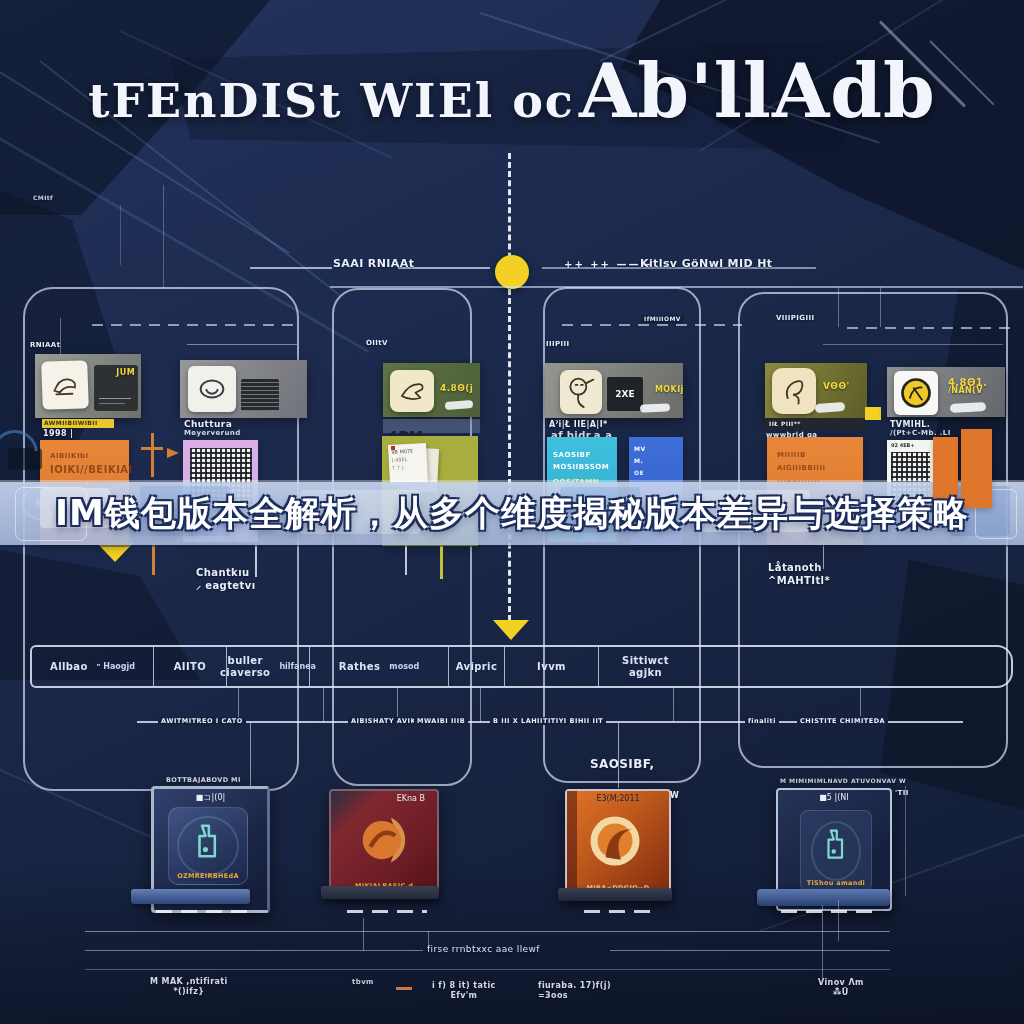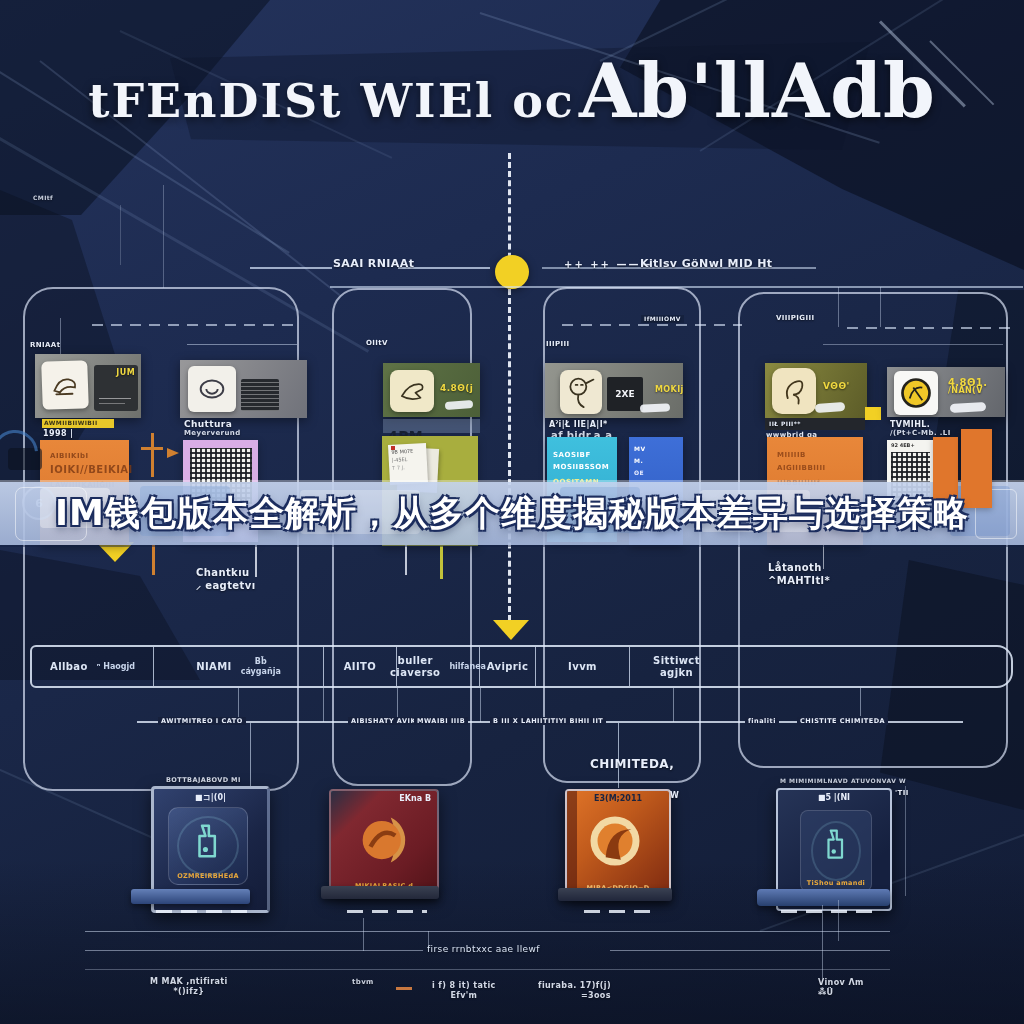--- a/index.html
+++ b/index.html
@@ -25,21 +25,21 @@
   .title .p1{font-size:46px;letter-spacing:2px}
   .title .p2{font-size:74px;letter-spacing:1px}
   #banner{position:absolute;left:0;top:482px;width:1024px;height:63px;z-index:20;
     background:linear-gradient(180deg,rgba(198,212,238,.93),rgba(168,186,221,.9));
     box-shadow:0 -2px 0 rgba(255,255,255,.35),0 2px 0 rgba(18,32,66,.45)}
   #banner-text{position:absolute;left:0;top:482px;width:1024px;height:63px;z-index:22;
     display:flex;align-items:center;justify-content:center;font-size:35px;font-weight:900;letter-spacing:1px;color:#fff;
     text-shadow:2px 2px 0 #1c2d5e,-2px 2px 0 #1c2d5e,2px -2px 0 #1c2d5e,-2px -2px 0 #1c2d5e,0 4px 8px rgba(8,18,48,.5)}
   .bfrag{position:absolute;border-radius:4px}
   .dev{position:absolute;border-radius:4px;box-shadow:0 6px 16px rgba(0,0,0,.55)}
-  .dev-tab{position:absolute;top:3px;left:0;right:0;text-align:center;font-size:8px;font-weight:bold;white-space:nowrap}
+  .dev-tab{position:absolute;top:3px;left:0;right:0;text-align:center;font-size:8px;font-weight:normal;white-space:nowrap}
   .dev-cap{position:absolute;bottom:4px;left:0;right:0;text-align:center;font-size:6.5px;color:#e8a83c;font-weight:bold;letter-spacing:.3px;white-space:nowrap}
   .base{position:absolute;border-radius:3px;box-shadow:0 3px 6px rgba(0,0,0,.45)}
   .dashrow{position:absolute;height:3px;background:repeating-linear-gradient(90deg,rgba(236,242,252,.85) 0 16px,transparent 16px 25px)}
   #vtable{position:absolute;left:30px;top:645px;width:983px;height:43px;display:flex;box-sizing:border-box;
     border:2px solid rgba(226,236,252,.85);border-radius:6px 16px 16px 6px}
   .cell{box-sizing:border-box;border-right:1.5px solid rgba(216,228,248,.75);display:flex;align-items:center;justify-content:center;gap:9px;padding:2px}
   .cell:last-child{border-right:none}
   .cell .a{font-size:10px;font-weight:bold;color:#dde6f5;white-space:pre-line;text-align:center;line-height:1.2;letter-spacing:.4px}
   .cell .b{font-size:8px;font-weight:bold;color:#c9d6ec;white-space:pre-line;text-align:center;line-height:1.2}
   .tl-lbl{position:absolute;top:717px;font-size:6.5px;font-weight:bold;color:#e9effb;background:#16203c;padding:0 3px;letter-spacing:.5px;white-space:nowrap;z-index:3}
@@ -267,32 +267,31 @@
   <div class="lbl" style="left:196px;top:566px;font-size:10px">Chantkıu
 ⸝ eagtetvı</div>
   <div class="lbl" style="left:768px;top:561px;font-size:10px">Låtanoth
 ^MAHTItl*</div>
 
   <div id="vtable">
     <div class="cell" style="width:122px">
         <span class="a">Allbao</span>
         <span class="b">ⁿ Haogjd</span>
       </div>
-    <div class="cell" style="width:170px">
-        <span class="a">NIAMI</span>
-        <span class="b">Bb̌
-cáygañja</span>
-      </div>
     <div class="cell" style="width:73px">
         <span class="a">AIITO</span>
       </div>
     <div class="cell" style="width:83px">
         <span class="a">buller
 ciaverso</span>
         <span class="b">hilfanea</span>
+      </div>
+    <div class="cell" style="width:139px">
+        <span class="a">Rathes</span>
+        <span class="b">mosod</span>
       </div>
     <div class="cell" style="width:56px">
         <span class="a">Avipric</span>
       </div>
     <div class="cell" style="width:94px">
         <span class="a">Ivvm</span>
       </div>
     <div class="cell" style="width:93px">
         <span class="a">Sittiwct
 agjkn</span>
@@ -324,32 +323,32 @@
           <path d="M13 6 h8 v12 h7 v24 h-18 v-24 h7 z" stroke="#7fd8cf" stroke-width="3" fill="none" stroke-linejoin="round"></path>
           <circle cx="17" cy="34" r="3" fill="#7fd8cf"></circle>
         </svg>
       <div class="dev-cap">OZMREIRBHEdA</div>
     </div>
   </div>
   <div class="base" style="left:131px;top:889px;width:119px;height:15px;background:linear-gradient(180deg,#6480b8,#2c4478)"></div>
   <div class="dashrow" style="left:156px;top:910px;width:91px"></div>
 
   <div class="dev" style="left:329px;top:789px;width:106px;height:103px;border:2px solid rgba(150,160,180,.5);background:linear-gradient(135deg,#2a2f44 0%,#802830 25%,#6b1c24 70%,#511318 100%)">
-    <div class="dev-tab" style="text-align:right;padding-right:6px">EKna B</div>
+    <div class="dev-tab" style="text-align:right;padding-right:12px">EKna B</div>
     <svg width="54" height="54" viewBox="0 0 48 48" style="position:absolute;left:26px;top:22px">
         <path d="M30 4 a22 22 0 0 1 0 40 q8-20 0-40" fill="#f0b050" opacity=".8"></path>
         <circle cx="22" cy="24" r="17" fill="#d9782e"></circle>
         <path d="M12 30 q10-18 22-10" stroke="#8a3d12" stroke-width="4" fill="none"></path>
       </svg>
     <div class="dev-cap">MIKIALBASIC d</div>
   </div>
   <div class="base" style="left:321px;top:886px;width:118px;height:13px;background:linear-gradient(180deg,#3a4152,#23283a)"></div>
   <div class="dashrow" style="left:347px;top:910px;width:80px"></div>
 
-  <div class="lbl" style="left:590px;top:757px;font-size:12px">CHIMITEDA,</div>
+  <div class="lbl" style="left:590px;top:757px;font-size:12px">SAOSIBF,</div>
   <div class="dev" style="left:565px;top:789px;width:102px;height:105px;border:2px solid rgba(215,225,245,.8);background:linear-gradient(135deg,#e07428 0%,#c05a1c 40%,#7e2a10 100%)">
     <div style="position:absolute;left:0;top:0;width:10px;height:100%;background:rgba(60,10,10,.5)"></div>
     <div class="dev-tab" style="color:#1a2440;text-shadow:none">E3(M;2011</div>
     <svg width="56" height="56" viewBox="0 0 48 48" style="position:absolute;left:20px;top:22px">
         <circle cx="24" cy="24" r="21" fill="#f2d9a4"></circle>
         <circle cx="24" cy="24" r="15" fill="#e0802e"></circle>
         <path d="M16 38 q2-24 22-24 q-16 5-9 26 z" fill="#8a3a10"></path>
       </svg>
     <div class="dev-cap" style="color:#f6c070">MIRA&lt;DDGIO=D</div>
   </div>
@@ -381,19 +380,19 @@
   <div class="vline" style="left:363px;top:918px;width:1px;height:33px;background:rgba(205,218,240,.45)"></div>
   <div class="vline" style="left:428px;top:931px;width:1px;height:20px;background:rgba(205,218,240,.45)"></div>
   <div class="vline" style="left:822px;top:905px;width:1px;height:73px;background:rgba(205,218,240,.45)"></div>
   <div class="vline" style="left:838px;top:900px;width:1px;height:41px;background:rgba(205,218,240,.4)"></div>
   <div class="lbl" style="left:427px;top:944px;font-size:9px;font-weight:normal;color:#dce6f6">firse rrnbtxxc aae llewf</div>
   <div class="lbl" style="left:150px;top:977px;font-size:8px;text-align:center;opacity:.9">M MAK ,ntifirati
 *()ifz}</div>
   <div class="lbl" style="left:352px;top:978px;font-size:7px;opacity:.85">tbvm</div>
   <div class="lbl" style="left:432px;top:981px;font-size:8px;text-align:center;opacity:.9">i f) 8 it) tatic
 Efv'm</div>
-  <div class="lbl" style="left:538px;top:981px;font-size:8px;text-align:right;opacity:.9">fiuraba. 17)f(j)
+  <div class="lbl" style="left:538px;top:981px;font-size:8px;text-align:left;opacity:.9">fiuraba. 17)f(j)
 =3oos</div>
-  <div class="lbl" style="left:818px;top:978px;font-size:8px;text-align:left;opacity:.9">Vinov Λm
+  <div class="lbl" style="left:818px;top:978px;font-size:8px;text-align:center;opacity:.9">Vinov Λm
 ⁂Ü</div>
   <div style="position:absolute;left:396px;top:987px;width:16px;height:3px;background:#c87840"></div>
 
 </div>
 
 </body></html>

